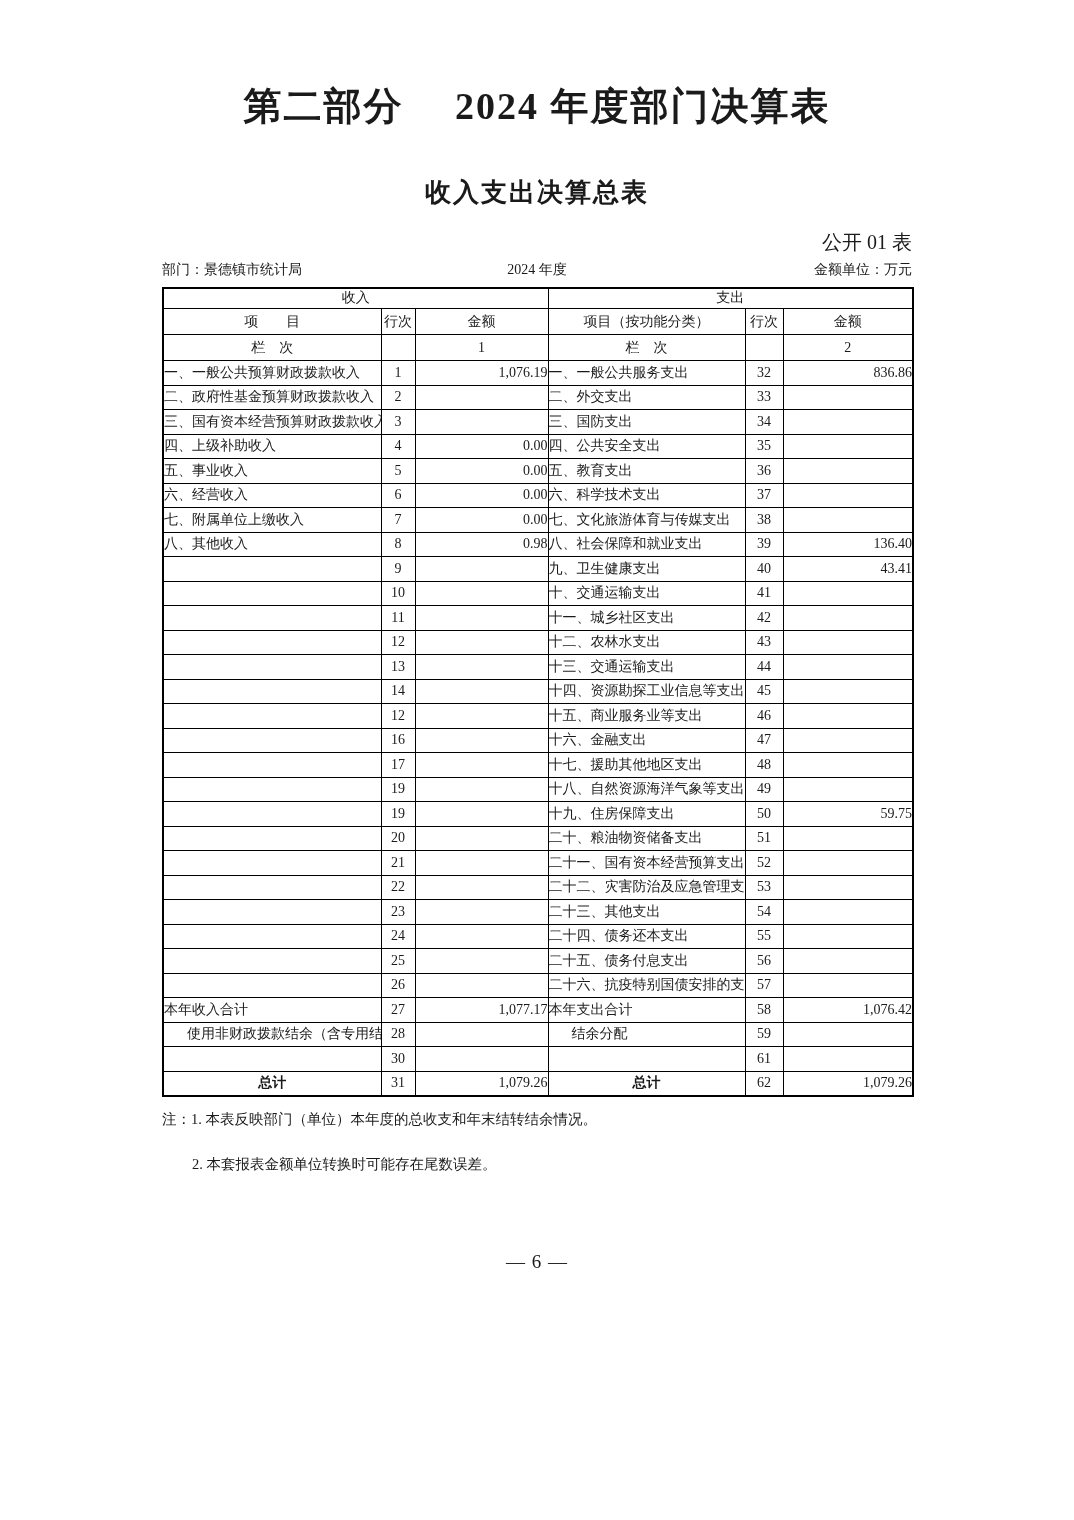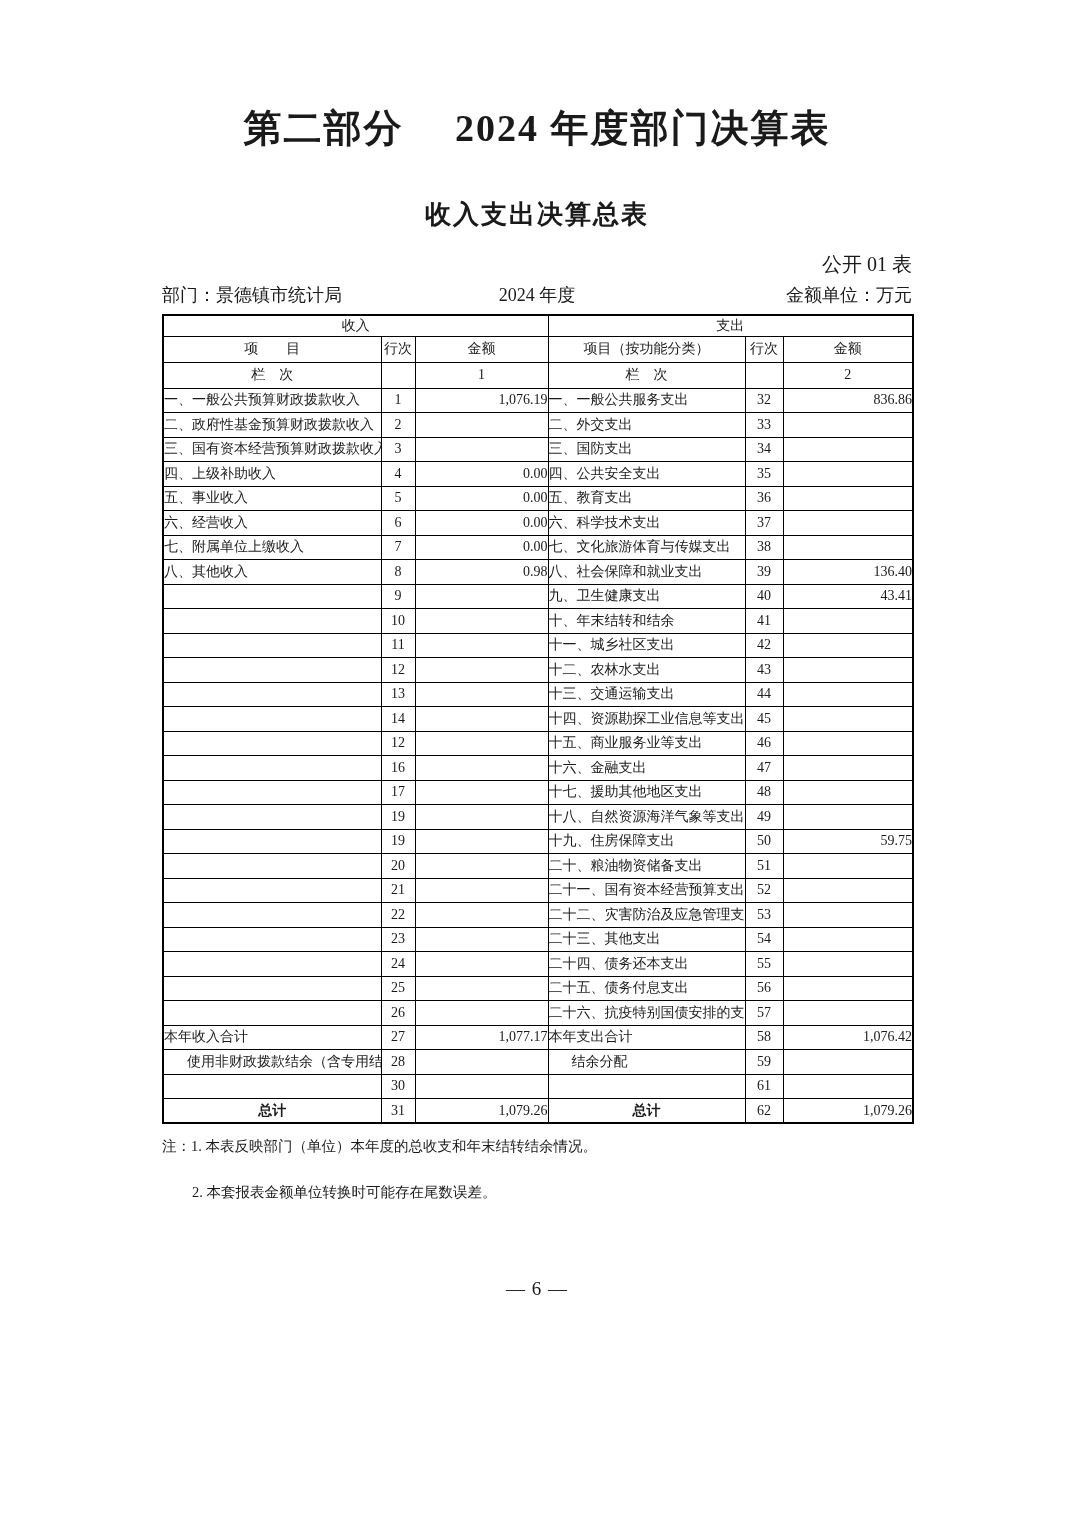--- a/index.html
+++ b/index.html
@@ -7,21 +7,21 @@
   body {
     width: 1074px; height: 1520px;
     background: #ffffff;
     color: #1a1a1a;
     font-family: "Liberation Serif", "DejaVu Serif", serif;
     overflow: hidden;
   }
   .content {
     width: 750px;
     margin: 0 auto;
-    padding-top: 106px;
+    padding-top: 84px;
   }
   .doc-title {
     font-size: 38px;
     font-weight: bold;
     text-align: center;
     letter-spacing: 2px;
     margin: 0 0 47px 0;
     line-height: 1.2;
     white-space: nowrap;
   }
@@ -35,21 +35,21 @@
     line-height: 1.2;
   }
   .tag-row {
     font-size: 20px;
     text-align: right;
     line-height: 1.35;
     margin-bottom: 5px;
   }
   .meta-row {
     display: flex;
-    font-size: 18px;
+    font-size: 14px;
     line-height: 1.35;
     margin-bottom: 7px;
   }
   .meta-row .m-left  { flex: 1; text-align: left; }
   .meta-row .m-center{ flex: 1; text-align: center; }
   .meta-row .m-right { flex: 1; text-align: right; }
 
   table.budget {
     width: 750px;
     table-layout: fixed;
@@ -205,21 +205,21 @@
           <td class="num">9</td>
           <td class="amt"></td>
           <td class="item">九、卫生健康支出</td>
           <td class="num">40</td>
           <td class="amt">43.41</td>
         </tr>
         <tr>
           <td class="item"></td>
           <td class="num">10</td>
           <td class="amt"></td>
-          <td class="item">十、年末结转和结余</td>
+          <td class="item">十、交通运输支出</td>
           <td class="num">41</td>
           <td class="amt"></td>
         </tr>
         <tr>
           <td class="item"></td>
           <td class="num">11</td>
           <td class="amt"></td>
           <td class="item">十一、城乡社区支出</td>
           <td class="num">42</td>
           <td class="amt"></td>

